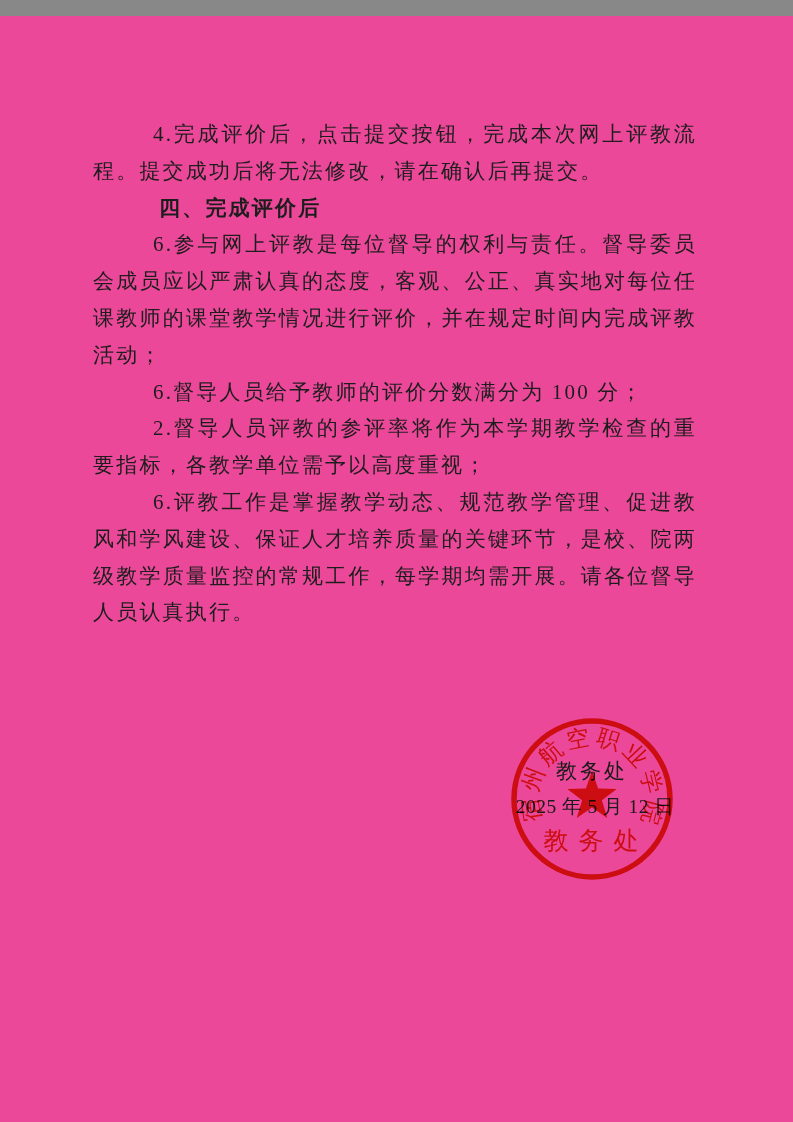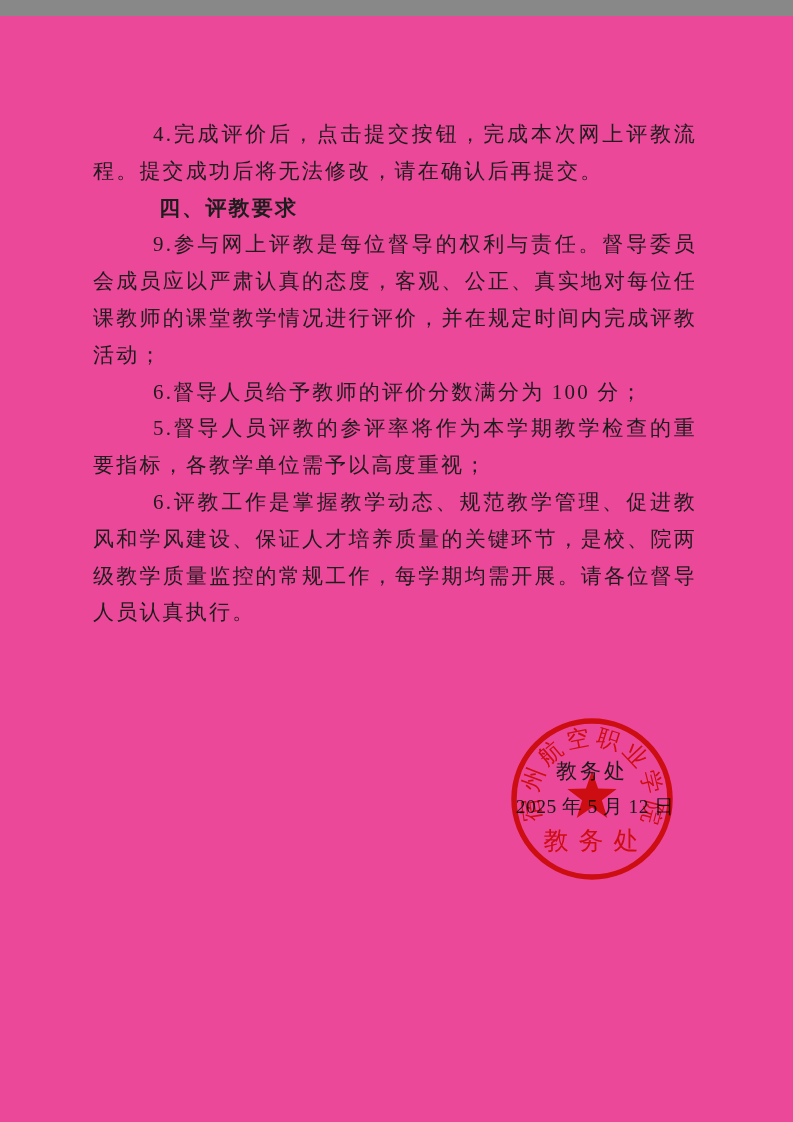--- a/index.html
+++ b/index.html
@@ -75,24 +75,24 @@
     letter-spacing: 10px;
   }
 </style>
 </head>
 <body>
 
 <div class="page">
 
   <div class="doc-body">
       <p class="para">4.完成评价后，点击提交按钮，完成本次网上评教流程。提交成功后将无法修改，请在确认后再提交。</p>
-      <p class="heading">四、评教要求</p>
-      <p class="para">9.参与网上评教是每位督导的权利与责任。督导委员会成员应以严肃认真的态度，客观、公正、真实地对每位任课教师的课堂教学情况进行评价，并在规定时间内完成评教活动；</p>
+      <p class="heading">四、完成评价后</p>
+      <p class="para">6.参与网上评教是每位督导的权利与责任。督导委员会成员应以严肃认真的态度，客观、公正、真实地对每位任课教师的课堂教学情况进行评价，并在规定时间内完成评教活动；</p>
       <p class="para">6.督导人员给予教师的评价分数满分为 100 分；</p>
-      <p class="para">5.督导人员评教的参评率将作为本学期教学检查的重要指标，各教学单位需予以高度重视；</p>
+      <p class="para">2.督导人员评教的参评率将作为本学期教学检查的重要指标，各教学单位需予以高度重视；</p>
       <p class="para">6.评教工作是掌握教学动态、规范教学管理、促进教风和学风建设、保证人才培养质量的关键环节，是校、院两级教学质量监控的常规工作，每学期均需开展。请各位督导人员认真执行。</p>
     </div>
 
   <div class="sig-dept">教务处</div>
 
   <div class="sig-date">2025 年 5 月 12 日</div>
 
   <svg class="seal-svg" viewBox="0 0 180 180" xmlns="http://www.w3.org/2000/svg">
     <circle cx="90" cy="90" r="78" fill="none" stroke-width="5.5" stroke="#dd2b1b"></circle>
     <polygon points="90,62 96.11,79.59 114.73,79.97 99.89,91.21 105.28,109.03 90,98.4 74.72,109.03 80.11,91.21 65.27,79.97 83.89,79.59" fill="#dd2b1b"></polygon>

